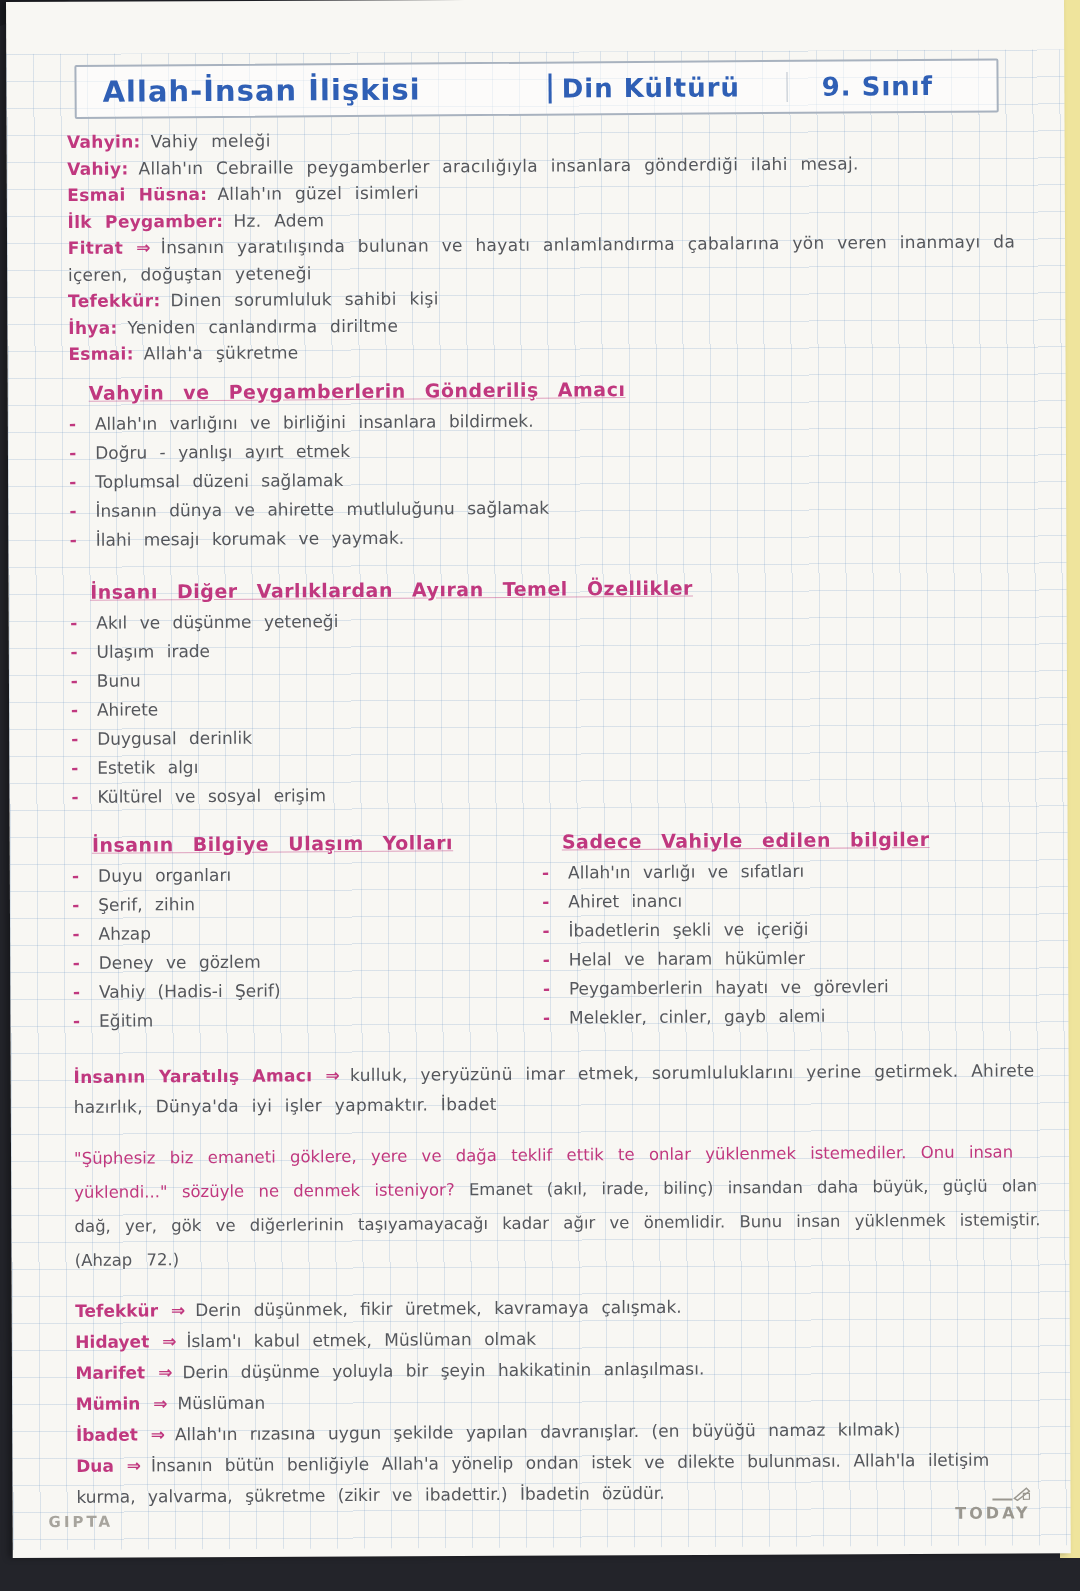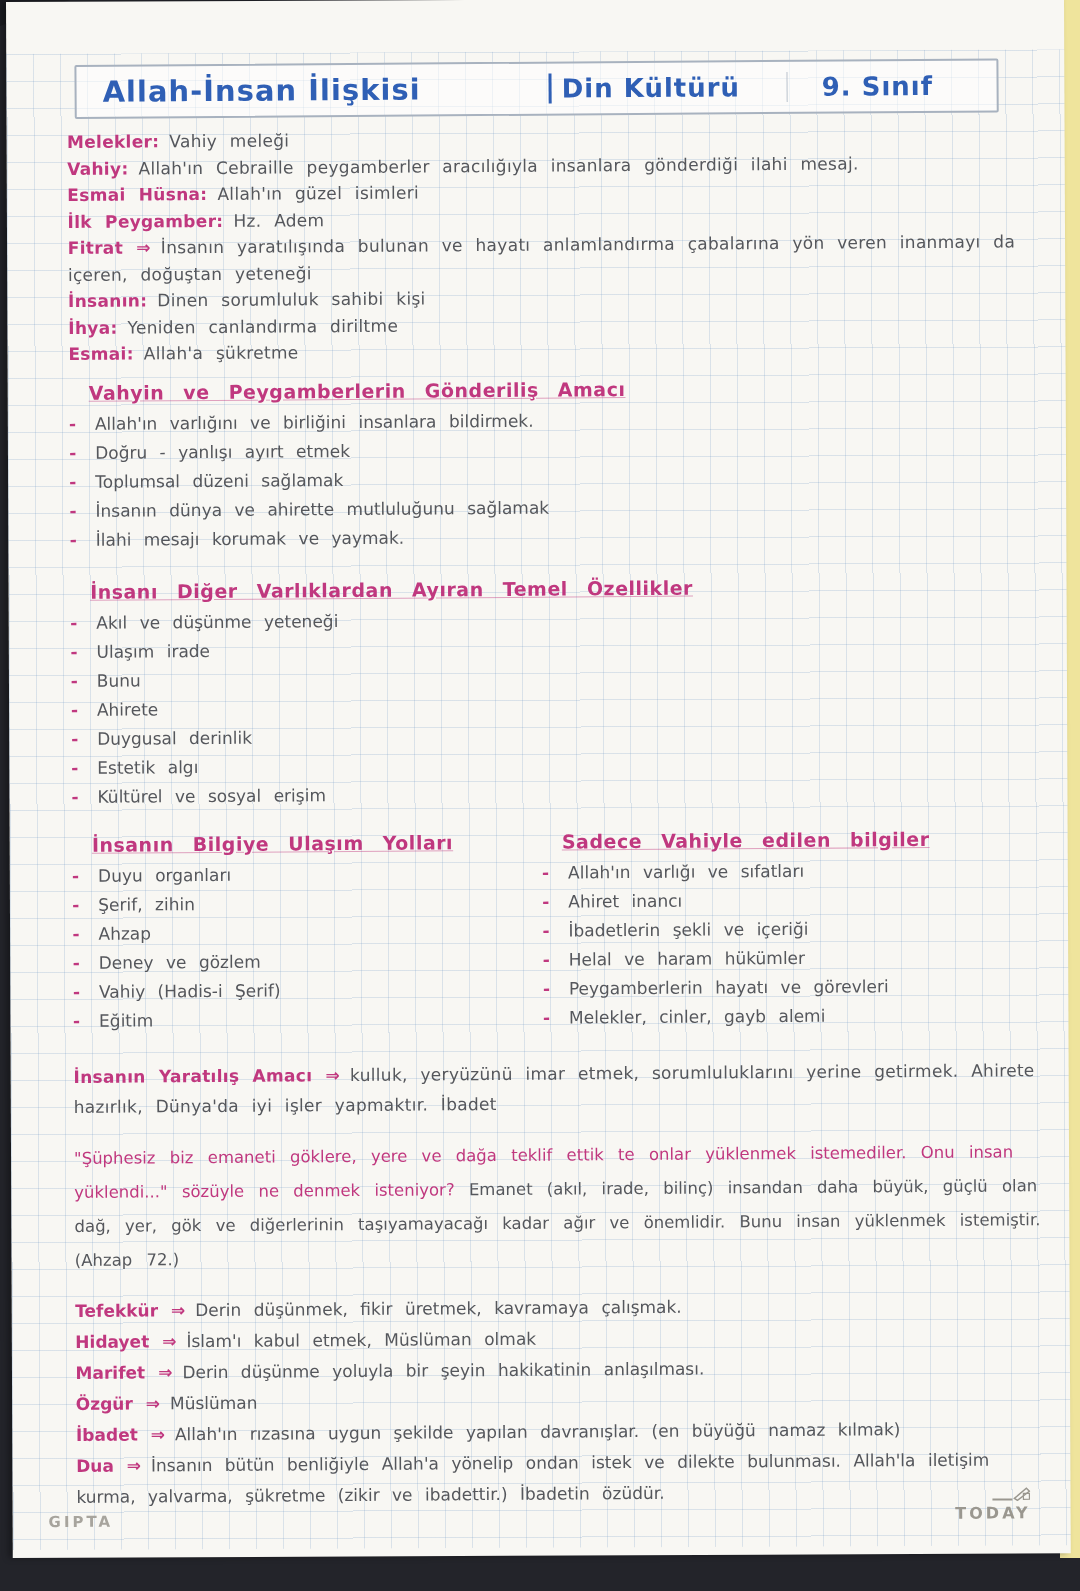--- a/index.html
+++ b/index.html
@@ -70,26 +70,26 @@
 
     <div class="header-box">
       <div class="title-blue">Allah-İnsan İlişkisi</div>
       <div class="course-cell">Din Kültürü</div>
       <div class="grade-cell">9. Sınıf</div>
     </div>
 
     <div class="notes">
 
       <div>
-        <div class="line"><span class="term">Melekler:</span><span>Vahiy meleği</span></div>
+        <div class="line"><span class="term">Vahyin:</span><span>Vahiy meleği</span></div>
         <div class="line"><span class="term">Vahiy:</span><span>Allah'ın Cebraille peygamberler aracılığıyla insanlara gönderdiği ilahi mesaj.</span></div>
         <div class="line"><span class="term">Esmai Hüsna:</span><span>Allah'ın güzel isimleri</span></div>
         <div class="line"><span class="term">İlk Peygamber:</span><span>Hz. Adem</span></div>
         <div class="line"><span class="term">Fitrat ⇒</span><span>İnsanın yaratılışında bulunan ve hayatı anlamlandırma çabalarına yön veren inanmayı da içeren, doğuştan yeteneği</span></div>
-        <div class="line"><span class="term">İnsanın:</span><span>Dinen sorumluluk sahibi kişi</span></div>
+        <div class="line"><span class="term">Tefekkür:</span><span>Dinen sorumluluk sahibi kişi</span></div>
         <div class="line"><span class="term">İhya:</span><span>Yeniden canlandırma diriltme</span></div>
         <div class="line"><span class="term">Esmai:</span><span>Allah'a şükretme</span></div>
       </div>
 
       <div class="sec">
         <div class="sec-title">Vahyin ve Peygamberlerin Gönderiliş Amacı</div>
         <div class="li">
             <span class="dash">-</span>
             <span>Allah'ın varlığını ve birliğini insanlara bildirmek.</span>
           </div>
@@ -206,21 +206,21 @@
 
       <div class="para" style="width:1000px;">
         <span class="pink">"Şüphesiz biz emaneti göklere, yere ve dağa teklif ettik te onlar yüklenmek istemediler. Onu insan yüklendi..." sözüyle ne denmek isteniyor?</span>
         <span>Emanet (akıl, irade, bilinç) insandan daha büyük, güçlü olan dağ, yer, gök ve diğerlerinin taşıyamayacağı kadar ağır ve önemlidir. Bunu insan yüklenmek istemiştir. (Ahzap 72.)</span>
       </div>
 
       <div class="glossary">
         <div class="gl-line"><span class="term">Tefekkür ⇒</span><span>Derin düşünmek, fikir üretmek, kavramaya çalışmak.</span></div>
         <div class="gl-line"><span class="term">Hidayet ⇒</span><span>İslam'ı kabul etmek, Müslüman olmak</span></div>
         <div class="gl-line"><span class="term">Marifet ⇒</span><span>Derin düşünme yoluyla bir şeyin hakikatinin anlaşılması.</span></div>
-        <div class="gl-line"><span class="term">Özgür ⇒</span><span>Müslüman</span></div>
+        <div class="gl-line"><span class="term">Mümin ⇒</span><span>Müslüman</span></div>
         <div class="gl-line"><span class="term">İbadet ⇒</span><span>Allah'ın rızasına uygun şekilde yapılan davranışlar. (en büyüğü namaz kılmak)</span></div>
         <div class="gl-line" style="width:980px;"><span class="term">Dua ⇒</span><span>İnsanın bütün benliğiyle Allah'a yönelip ondan istek ve dilekte bulunması. Allah'la iletişim kurma, yalvarma, şükretme (zikir ve ibadettir.) İbadetin özüdür.</span></div>
       </div>
 
     </div>
 
     <div class="brand-gipta">GIPTA</div>
 
     <div class="logo-today">
       <svg class="pencil" width="40" height="16" viewBox="0 0 40 16">

